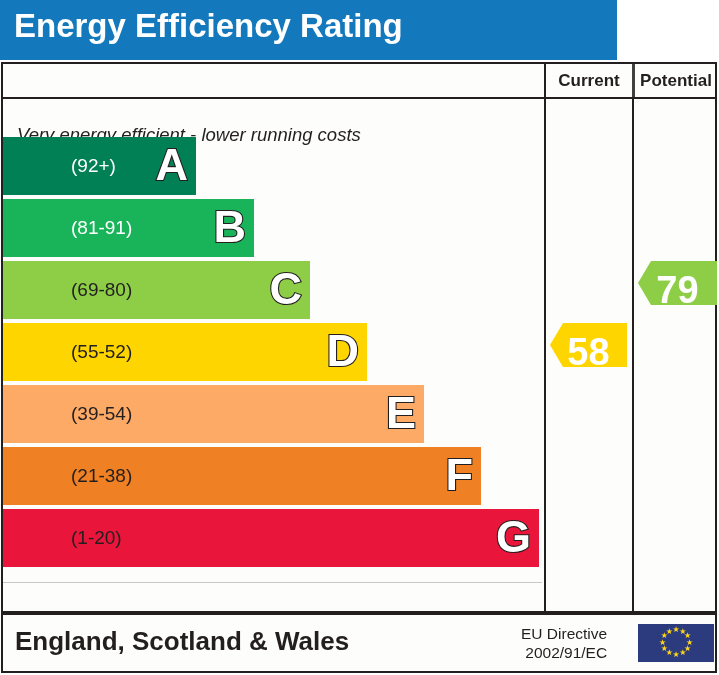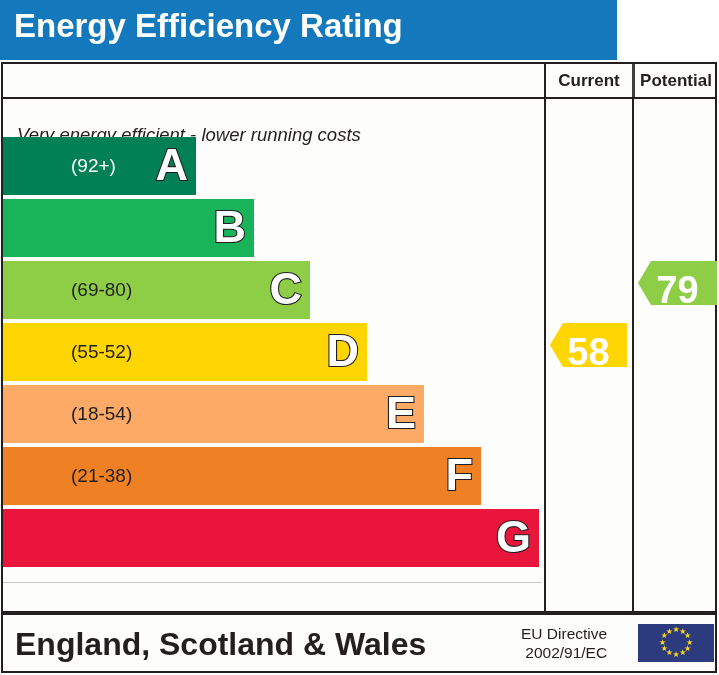--- a/index.html
+++ b/index.html
@@ -145,21 +145,21 @@
     position: absolute;
     left: 1px; top: 613px;
     width: 716px; height: 60px;
     box-sizing: border-box;
     border: 2px solid #231f20;
     background: #fdfdfb;
   }
   .region-text {
     position: absolute;
     left: 12px; top: 11px;
-    font-size: 32px;
+    font-size: 26px;
     font-weight: bold;
     color: #231f20;
     white-space: nowrap;
   }
   .directive {
     position: absolute;
     left: 518px; top: 9px;
     font-size: 15.5px;
     line-height: 19px;
     color: #231f20;
@@ -201,39 +201,41 @@
 
     <div class="caption caption-top">Very energy efficient - lower running costs</div>
     <div class="caption-rule"></div>
 
     <div id="bands-host">
         <div class="band txt-light" style="left: 0px; top: 73px; width: 193px; background: rgb(0, 128, 84);">
           <div class="range">(92+)</div>
           <div class="letter">A</div>
         </div>
         <div class="band txt-light" style="left: 0px; top: 135px; width: 251px; background: rgb(25, 180, 89);">
+          <div class="range">(81-91)</div>
           <div class="letter">B</div>
         </div>
         <div class="band txt-dark" style="left: 0px; top: 197px; width: 307px; background: rgb(141, 206, 70);">
           <div class="range">(69-80)</div>
           <div class="letter">C</div>
         </div>
         <div class="band txt-dark" style="left: 0px; top: 259px; width: 364px; background: rgb(255, 213, 0);">
           <div class="range">(55-52)</div>
           <div class="letter">D</div>
         </div>
         <div class="band txt-dark" style="left: 0px; top: 321px; width: 421px; background: rgb(252, 170, 101);">
-          <div class="range">(18-54)</div>
+          <div class="range">(39-54)</div>
           <div class="letter">E</div>
         </div>
         <div class="band txt-dark" style="left: 0px; top: 383px; width: 478px; background: rgb(239, 128, 35);">
           <div class="range">(21-38)</div>
           <div class="letter">F</div>
         </div>
         <div class="band txt-dark" style="left: 0px; top: 445px; width: 536px; background: rgb(233, 21, 59);">
+          <div class="range">(1-20)</div>
           <div class="letter">G</div>
         </div>
       </div>
     <div id="markers-host">
         <div class="marker" style="left: 547px; width: 77px; top: 259px; background: rgb(255, 213, 0);">58</div>
         <div class="marker" style="left: 635px; width: 79px; top: 197px; background: rgb(141, 206, 70);">79</div>
       </div>
   </div>
 
   <div class="bottom-strip">

